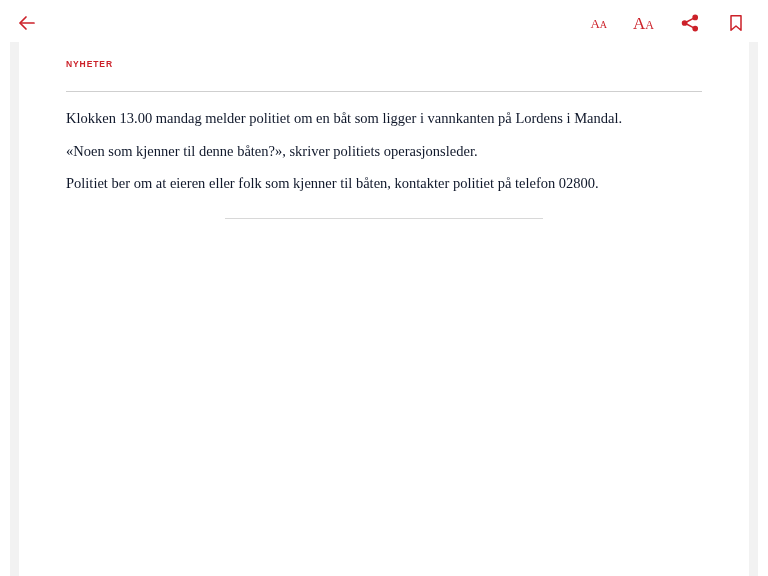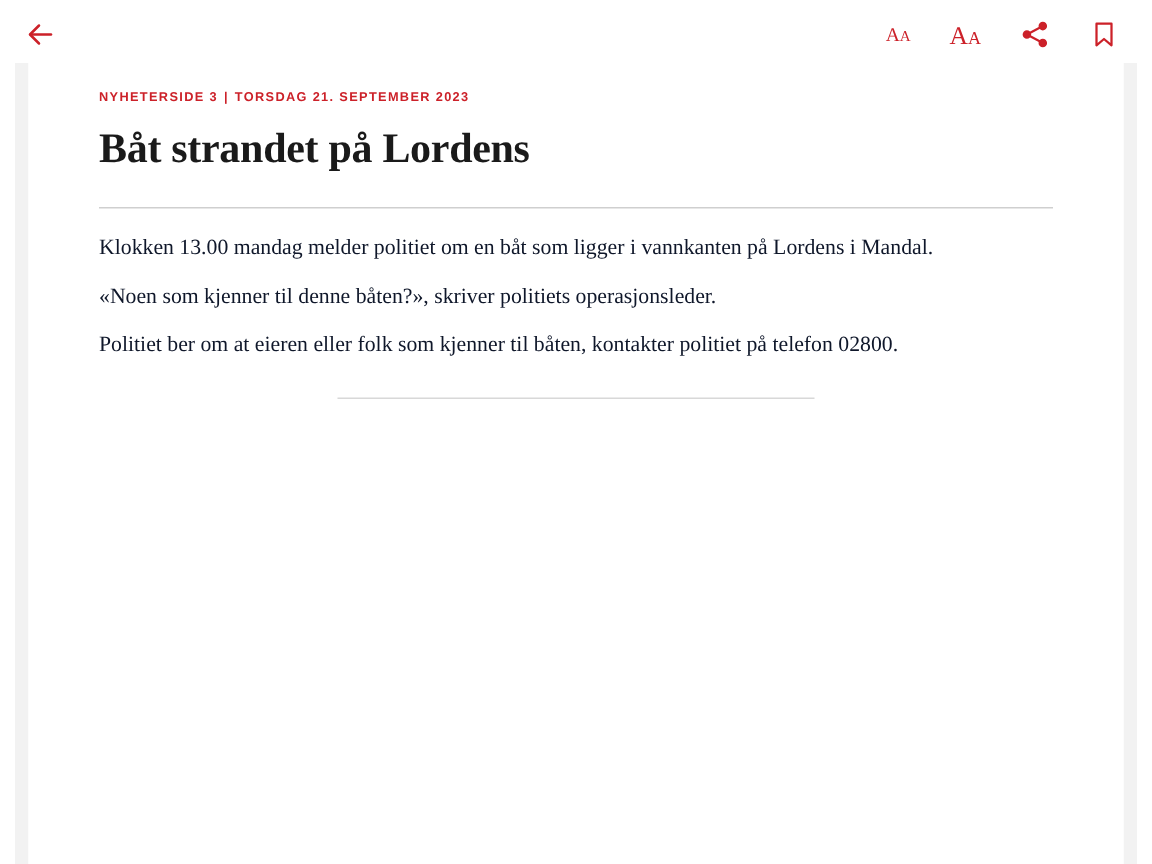--- a/index.html
+++ b/index.html
@@ -84,20 +84,21 @@
     background: #ffffff;
   }
 
   .article {
     padding: 0 47px;
   }
 
   .kicker-row {
     display: flex;
     align-items: baseline;
+    justify-content: space-between;
     padding-top: 17px;
   }
   .kicker,
   .meta {
     color: #cc2129;
     font-size: 8.5px;
     font-weight: 700;
     letter-spacing: 0.9px;
     font-family: "Liberation Sans", sans-serif;
     white-space: nowrap;
@@ -191,26 +192,22 @@
 </div>
 
 <div class="page-edge left"></div>
 <div class="page-edge right"></div>
 
 <div class="sheet">
   <div class="article">
 
     <div class="kicker-row">
       <div class="kicker">NYHETER</div>
-      <div class="meta">
-        <span>SIDE 3</span><span class="sep">|</span><span>TORSDAG 21. SEPTEMBER 2023</span>
-      </div>
     </div>
 
-    <h1 class="headline">Båt strandet på Lordens</h1>
 
     <div class="rule-full"></div>
 
     <div class="body-copy">
       <p>Klokken 13.00 mandag melder politiet om en båt som ligger i vannkanten på Lordens i Mandal.</p>
       <p>«Noen som kjenner til denne båten?», skriver politiets operasjonsleder.</p>
       <p>Politiet ber om at eieren eller folk som kjenner til båten, kontakter politiet på telefon 02800.</p>
     </div>
 
     <div class="rule-short"></div>

